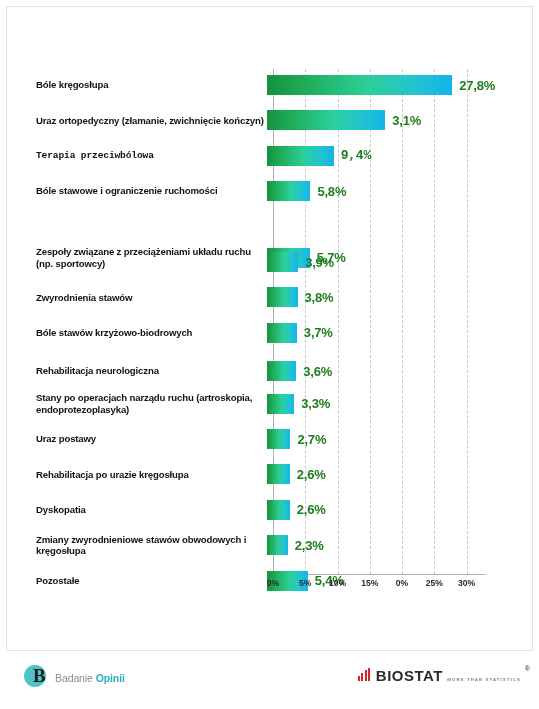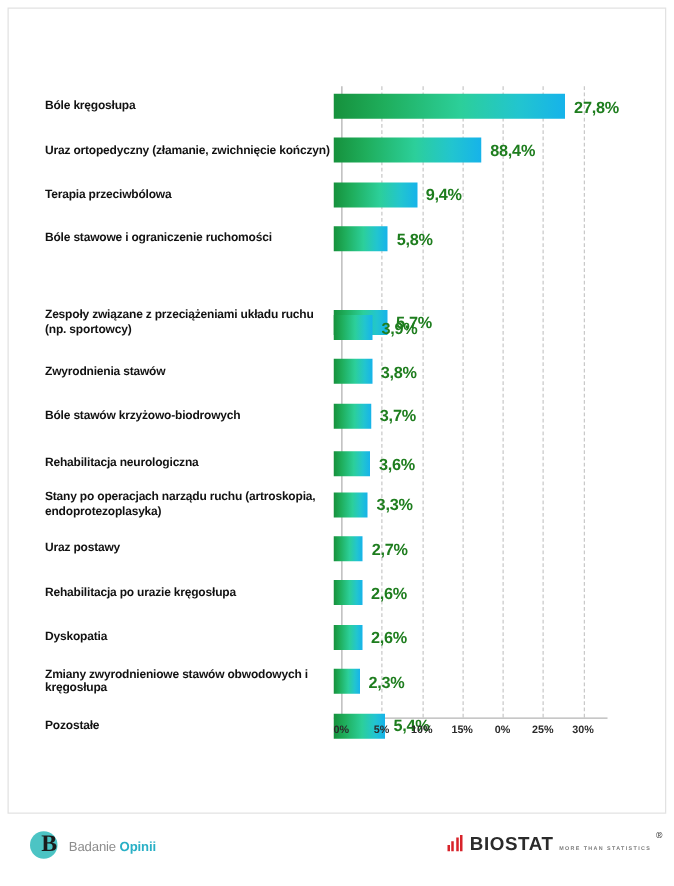--- a/index.html
+++ b/index.html
@@ -268,24 +268,24 @@
           <div class="cat-label">Bóle kręgosłupa</div>
           <div class="bar-wrap">
             <div class="bar" style="width: 185.31px;"></div>
             <span class="bar-value">27,8%</span>
           </div>
         </div>
         <div class="bar-row" style="top: 41.4px;">
           <div class="cat-label">Uraz ortopedyczny (złamanie, zwichnięcie kończyn)</div>
           <div class="bar-wrap">
             <div class="bar" style="width: 118.23px;"></div>
-            <span class="bar-value">88,4%</span>
-          </div>
-        </div>
-        <div class="bar-row" style="top: 76.8px;">
+            <span class="bar-value">3,1%</span>
+          </div>
+        </div>
+        <div class="bar-row" style="top: 76.8px; font-family: Liberation Mono, monospace;">
           <div class="cat-label">Terapia przeciwbólowa</div>
           <div class="bar-wrap">
             <div class="bar" style="width: 66.63px;"></div>
             <span class="bar-value">9,4%</span>
           </div>
         </div>
         <div class="bar-row" style="top: 112.2px;">
           <div class="cat-label">Bóle stawowe i ograniczenie ruchomości</div>
           <div class="bar-wrap">
             <div class="bar" style="width: 43.41px;"></div>

